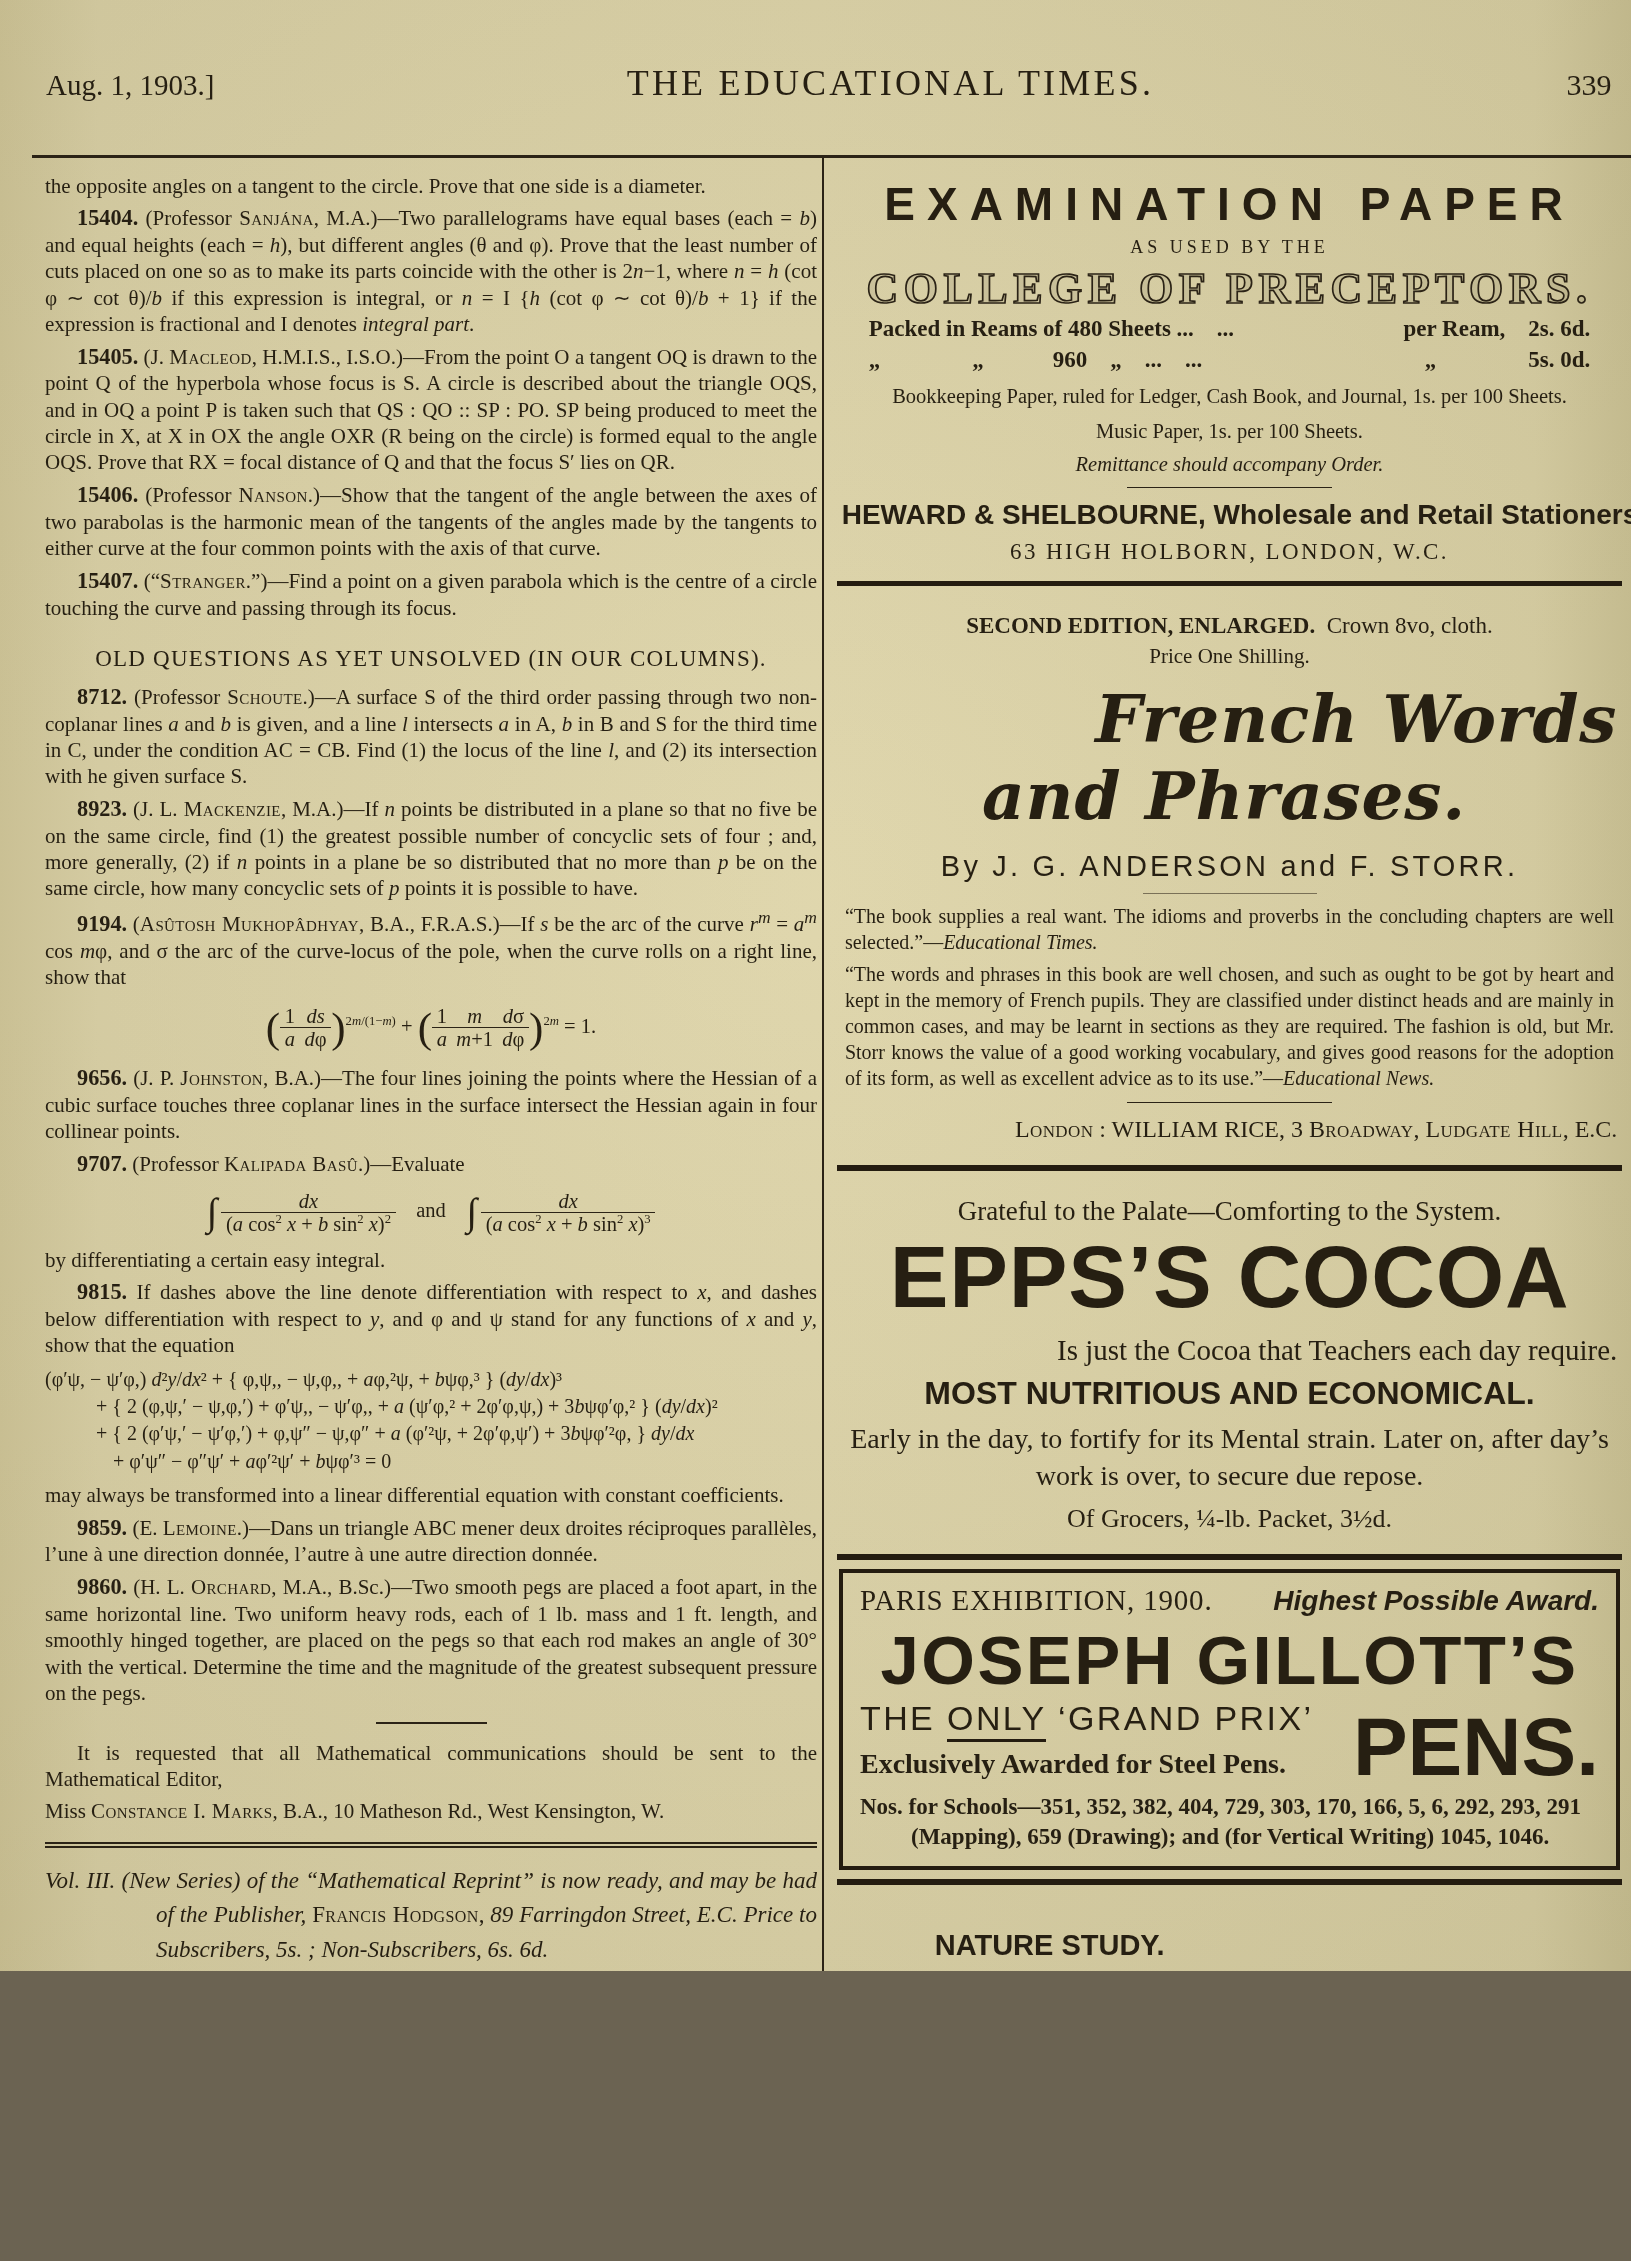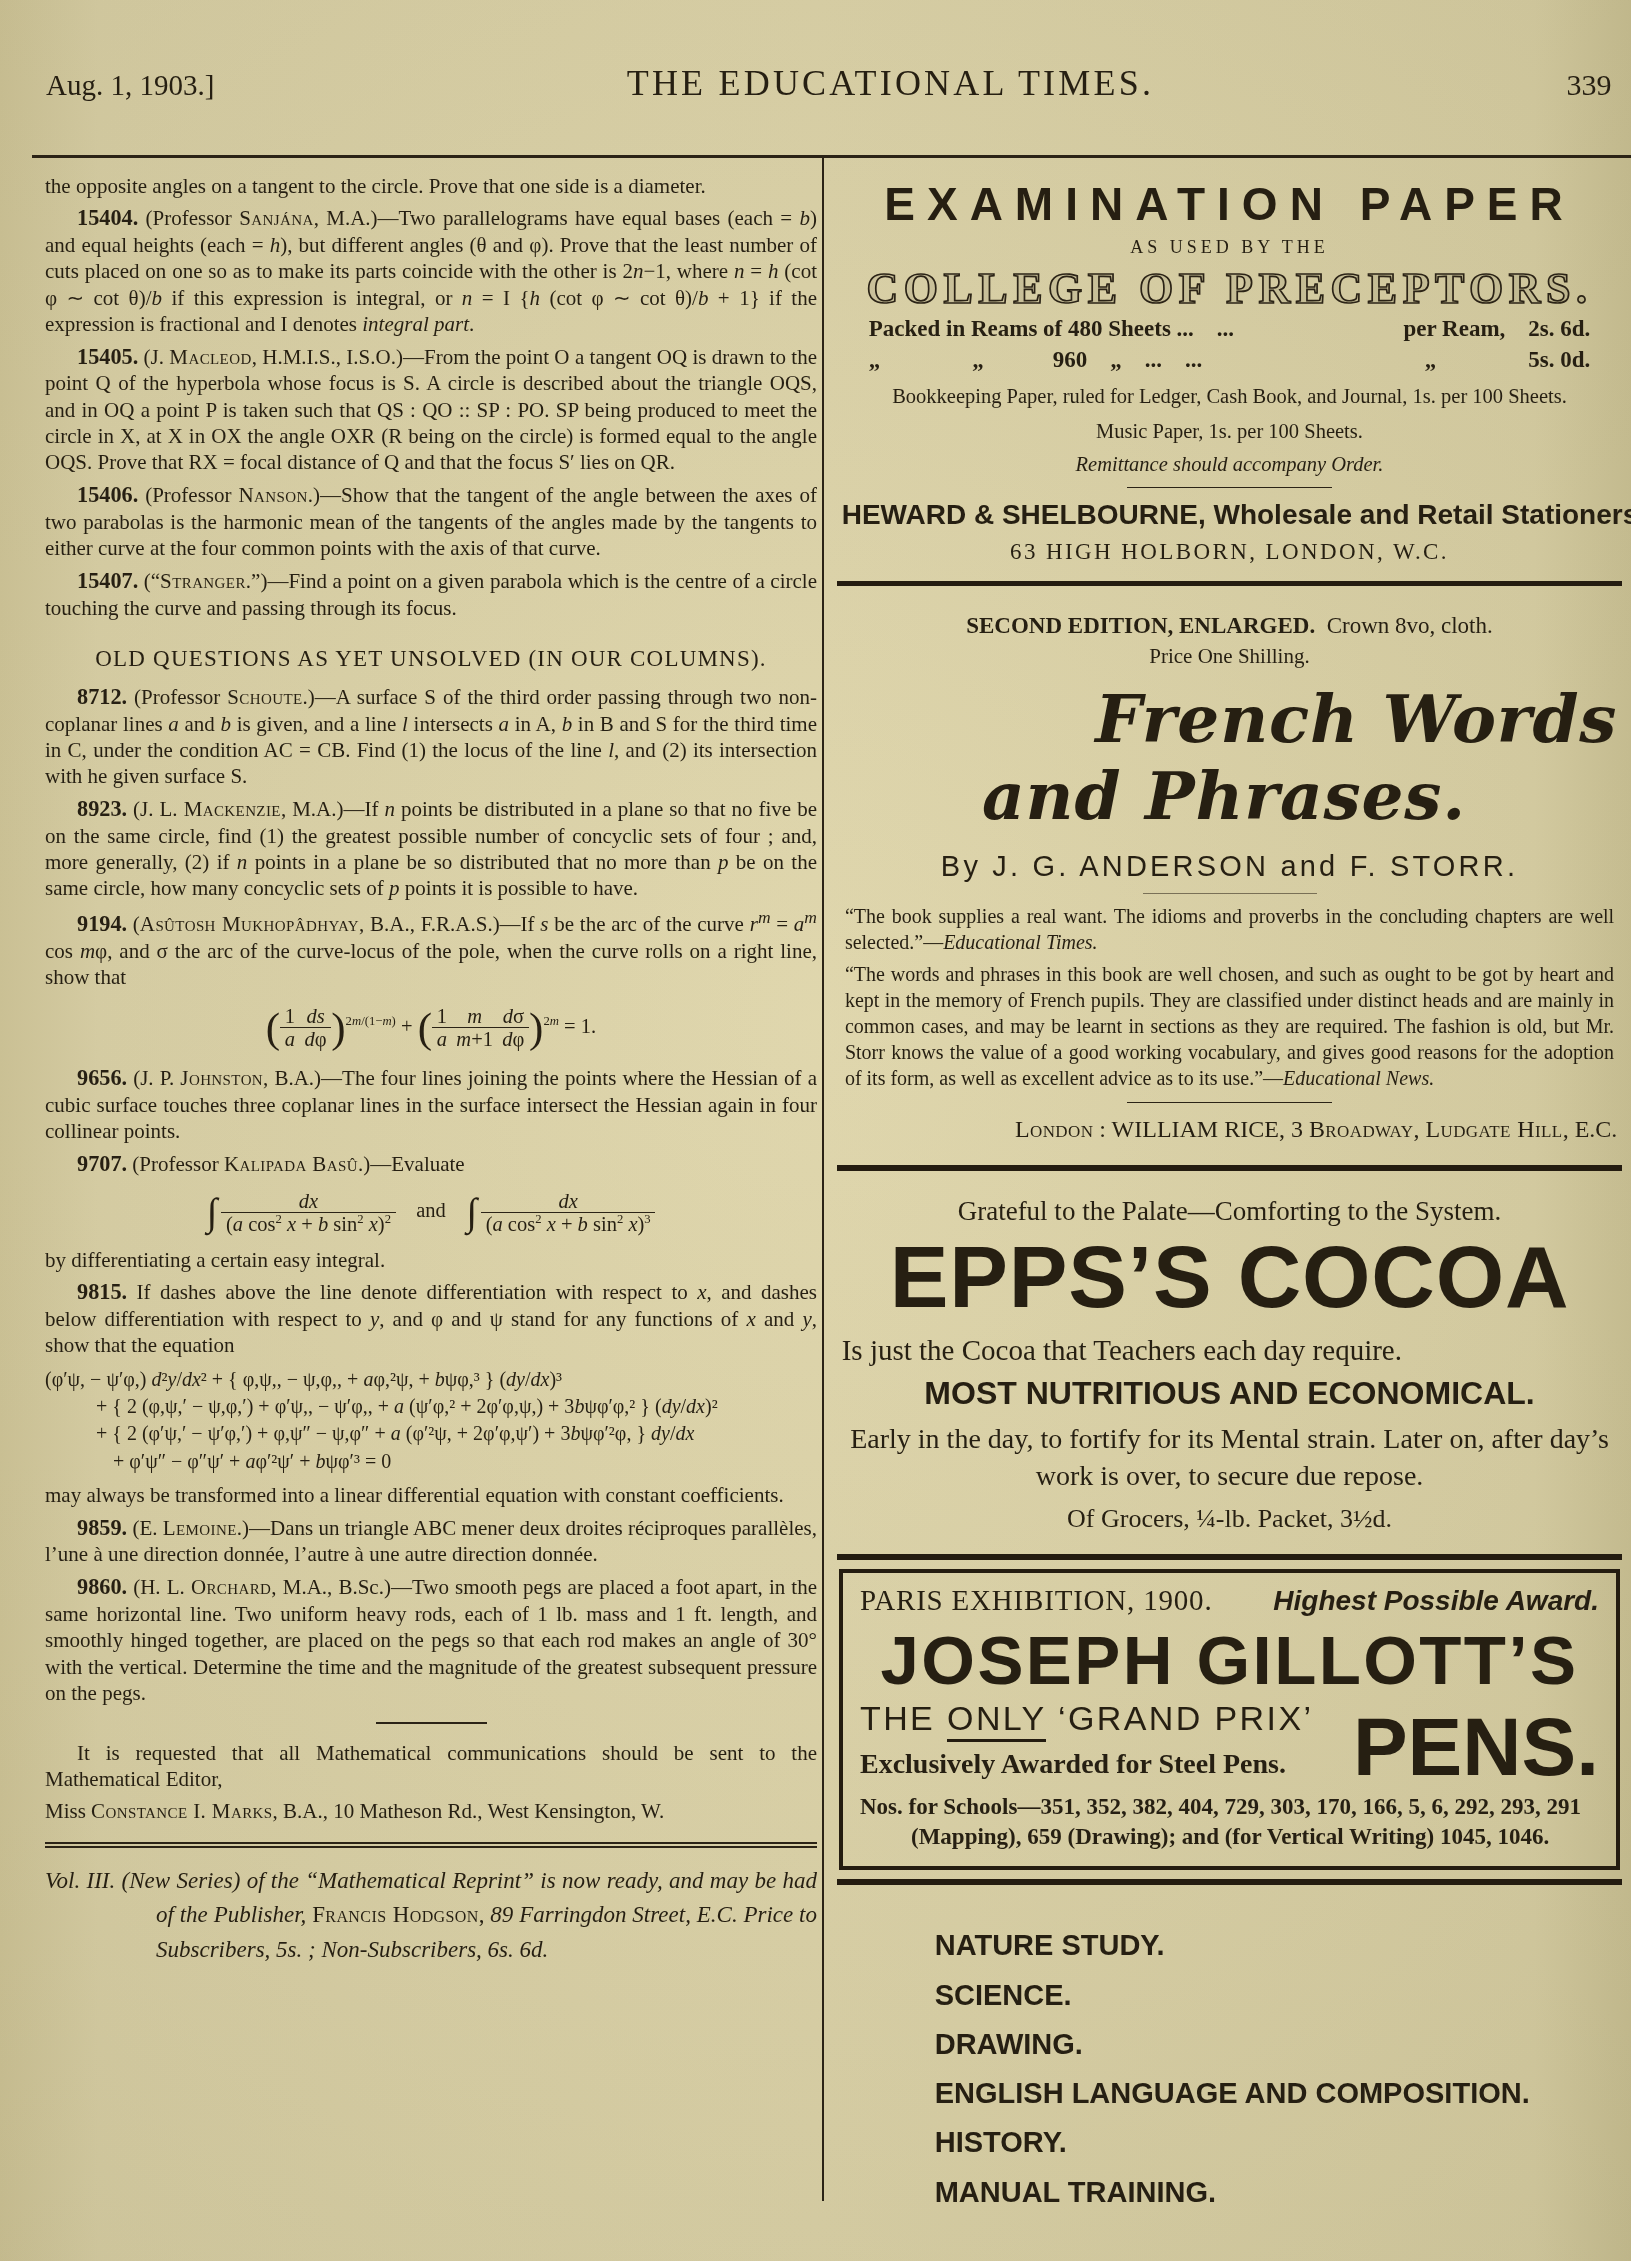--- a/index.html
+++ b/index.html
@@ -1,19 +1,19 @@
 <!DOCTYPE html>
 <html style="font-size:12.6px"><head>
 <meta charset="utf-8">
 <style>
   * { box-sizing: border-box; margin: 0; padding: 0; }
   html,body { background:#6b6352; }
   .page {
     position: relative;
-    width: 1632px; height: 2261px;
+    width: 1632px; height: 1971px;
     margin: 0 auto;
     background:
       radial-gradient(ellipse 130% 110% at 50% 45%, rgba(255,255,255,0.10), rgba(0,0,0,0.10)),
       linear-gradient(90deg, #cfc493 0%, #d9cfa1 6%, #dcd2a4 50%, #d7cd9e 94%, #c9bf8e 100%),
       #d8cea0;
     color:#261f12;
     font-family:"Liberation Serif", serif;
     overflow:hidden;
   }
   
@@ -86,21 +86,21 @@
   .fw-byline{text-align:center; font-family:"Liberation Sans", sans-serif;
     font-size:29px; letter-spacing:3.2px; margin:19px 0 3.2px; white-space:nowrap;}
   .fw-tinyrule{width:174px; margin:9.5px auto; border-top:1.6px solid rgba(43,35,22,0.55);}
   .fw-review{font-size:20px; line-height:1.3; text-align:justify; margin:6.3px 3.2px;}
   .fw-publisher{text-align:right; font-size:24px; margin:12.6px 0 6.3px; white-space:nowrap;}
   
   .epps-tagline{text-align:center; font-size:27px; margin:9.5px 0 3.2px; white-space:nowrap;}
   .epps-title{text-align:center; font-family:"Liberation Sans", sans-serif;
     font-weight:700; font-size:88px; letter-spacing:0.8px; line-height:1;
     margin-top:6.3px; white-space:nowrap;}
-  .epps-l1{text-align:left; font-size:29px; margin:12.6px 0 3.2px; white-space:nowrap;}
+  .epps-l1{text-align:right; font-size:29px; margin:12.6px 0 3.2px; white-space:nowrap;}
   .epps-l2{text-align:center; font-family:"Liberation Sans", sans-serif;
     font-weight:700; font-size:32px; margin-top:8px; white-space:nowrap;}
   .epps-l3{text-align:center; font-size:28px; line-height:1.3; margin:9.5px 8px 0;}
   .epps-l4{text-align:center; font-size:26px; margin:9.5px 0 4.7px;}
   
   .ad-gillott{border:4.7px solid #241c10; padding:11px 17.4px 14px; margin:8px 1.6px;}
   .g-top{display:flex; justify-content:space-between; align-items:baseline;gap:39px;}
   .g-paris{font-size:29px; letter-spacing:0.8px;}
   .g-award{font-family:"Liberation Sans", sans-serif; font-style:italic;
     font-weight:700; font-size:28px;}

